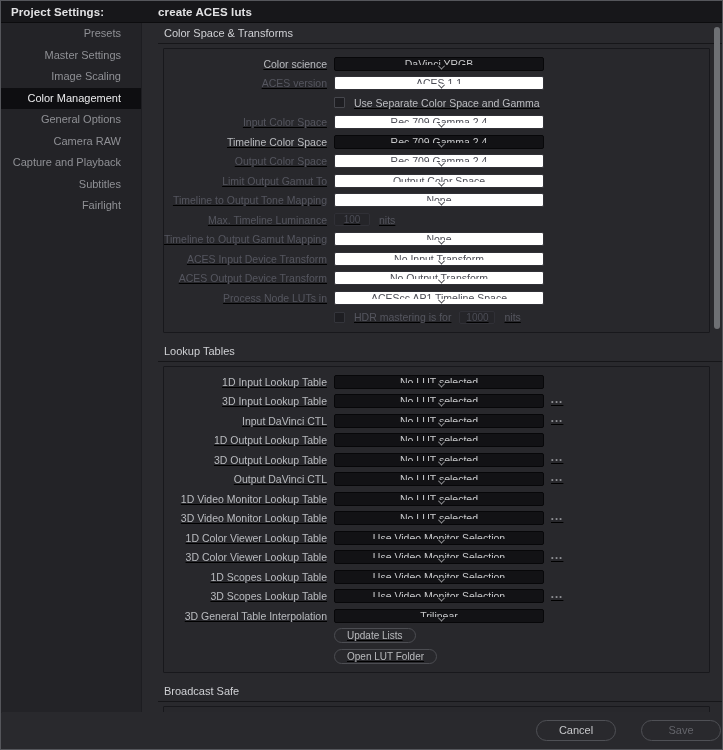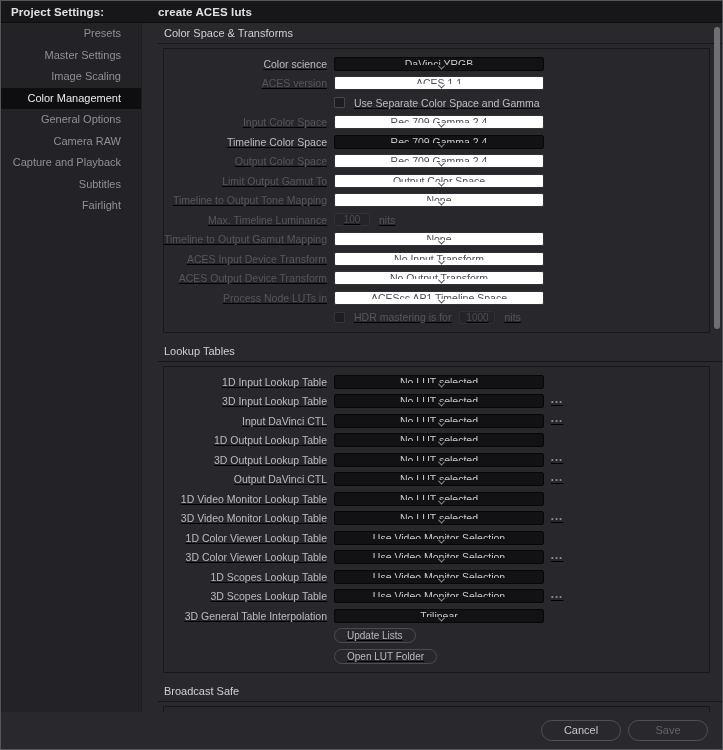--- a/index.html
+++ b/index.html
@@ -94,21 +94,21 @@
   .pill {
     background:transparent; border:1px solid #4c4d52; border-radius:8px;
     color:#b9babd; font-size:10px; font-family:inherit;
     height:15px; line-height:13px; padding:0 12px; cursor:default;
   }
 
   
   .footer {
     position:absolute; left:1px; right:1px; bottom:1px; height:36px;
     background:#29292d; display:flex; align-items:center;
-    justify-content:flex-end; gap:7px; padding-right:13px;
+    justify-content:flex-end; gap:25px; 
   }
   .footer-btn {
     width:80px; height:21px; border-radius:11px; border:1px solid #4f5055;
     background:transparent; color:#c6c7ca; font-size:11px; font-family:inherit;
     cursor:default;
   }
   .footer-btn.disabled { color:#63646a; }
 
   .scroll-thumb {
     position:absolute; right:2px; top:26px; width:6px; height:302px;

